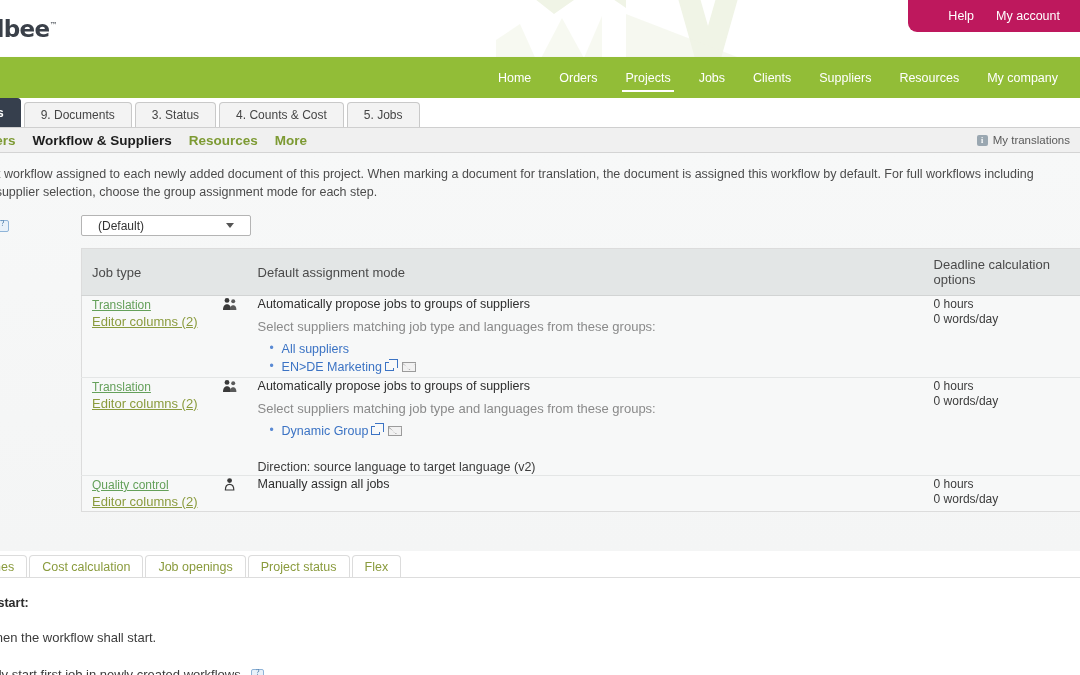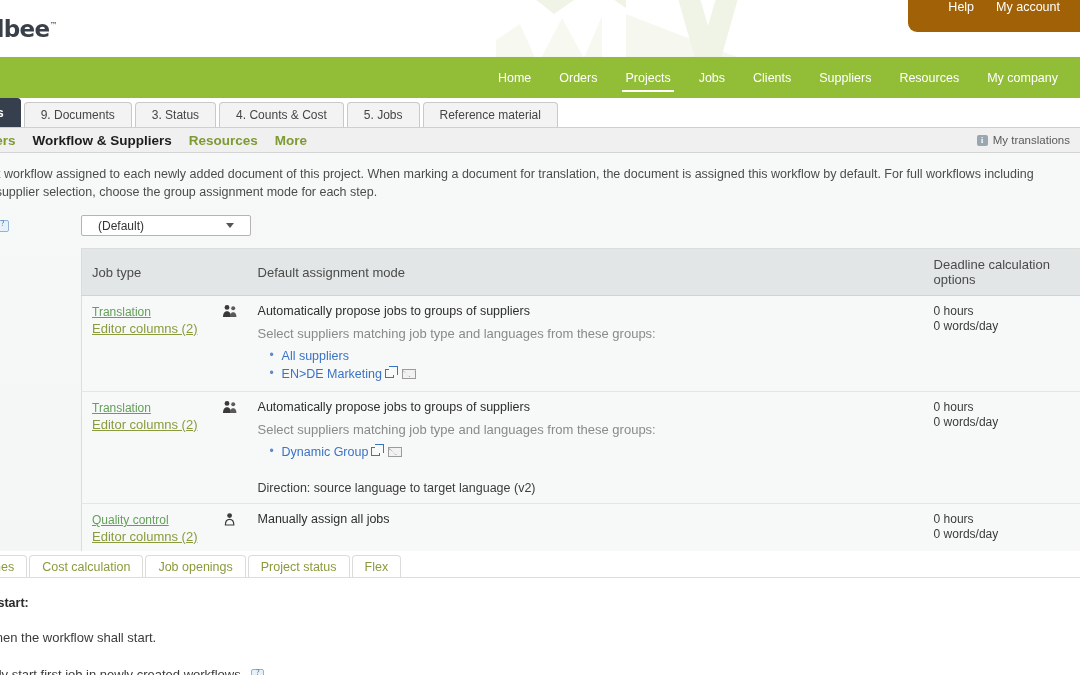--- a/index.html
+++ b/index.html
@@ -45,25 +45,25 @@
     font-weight: bold;
     letter-spacing: -0.6px;
     color: #3a4049;
   }
   .logo .tm { font-size: 8px; vertical-align: super; font-weight: normal; }
 
   .accountbar {
     position: absolute;
     right: 0; top: 0;
     height: 32px;
-    background: #a16207;
+    background: #be185d;
     border-bottom-left-radius: 9px;
     padding: 0 20px 0 40px;
     display: flex;
-    align-items: flex-start;
+    align-items: center;
     gap: 22px;
   }
   .accountbar a {
     color: #ffffff;
     font-size: 12.5px;
     text-decoration: none;
     white-space: nowrap;
   }
 
   
@@ -246,21 +246,21 @@
     background: #e3e6e6;
     font-size: 13px;
     font-weight: normal;
     color: #4a4a4a;
     text-align: left;
     padding: 8px 10px;
     border-bottom: 1px solid #d2d4d4;
   }
   .wftable td {
     vertical-align: top;
-    padding: 8px 10px;
+    padding: 1px 10px;
     border-bottom: 1px solid #e4e6e6;
     font-size: 12.5px;
   }
   .wftable tr:last-child td { border-bottom: none; }
   .col-jobtype { width: 143px; }
   .col-icon { width: 26px; padding-left: 0 !important; padding-right: 0 !important; }
   .col-mode { width: 700px; }
   .col-deadline { width: 160px; margin-top: 20px; }
 
   .jobtype-name { color: #64a05a; font-size: 12px; display: block; line-height: 16px; }
@@ -439,21 +439,20 @@
       <a class="navitem" href="#">My company</a>
     </div>
   </div>
 
   <div class="tabstrip">
     <a class="steptab active" href="#">1. Settings</a>
     <a class="steptab" href="#">9. Documents</a>
     <a class="steptab" href="#">3. Status</a>
     <a class="steptab" href="#">4. Counts &amp; Cost</a>
     <a class="steptab" href="#">5. Jobs</a>
-    <a class="steptab" href="#">Reference material</a>
   </div>
 
   <div class="subnav">
     <a href="#">Client Orders</a>
     <a class="active" href="#">Workflow &amp; Suppliers</a>
     <a href="#">Resources</a>
     <a href="#">More</a>
     <div class="mytrans">
       <span class="infoicon">i</span>
       <span>My translations</span>

